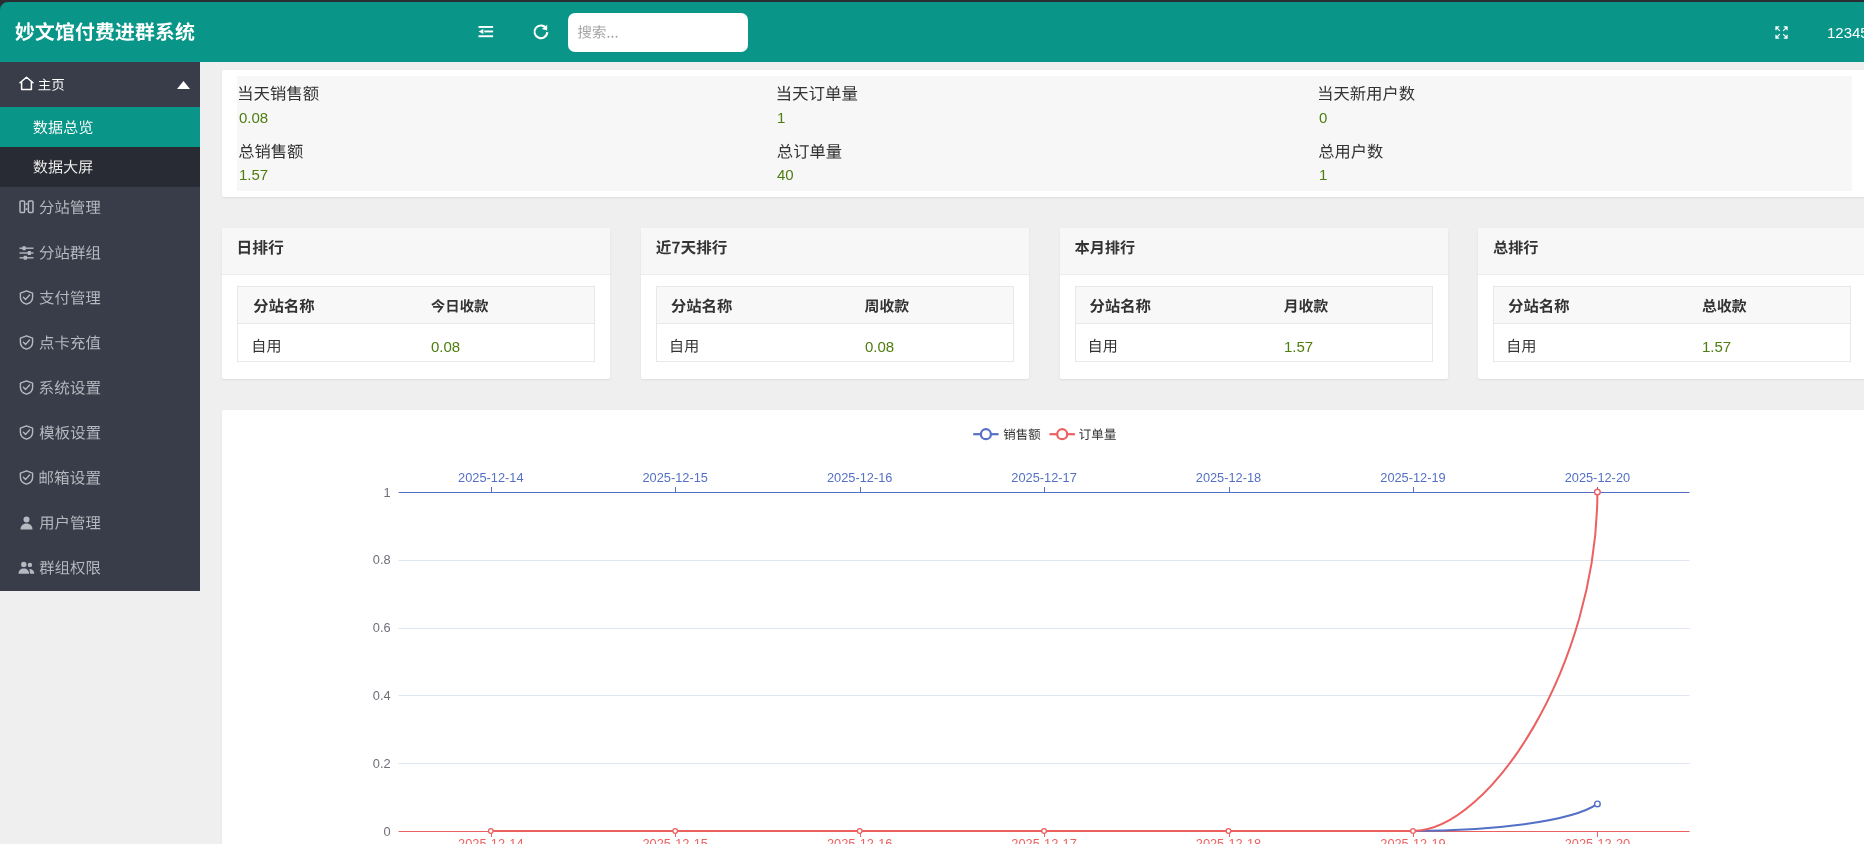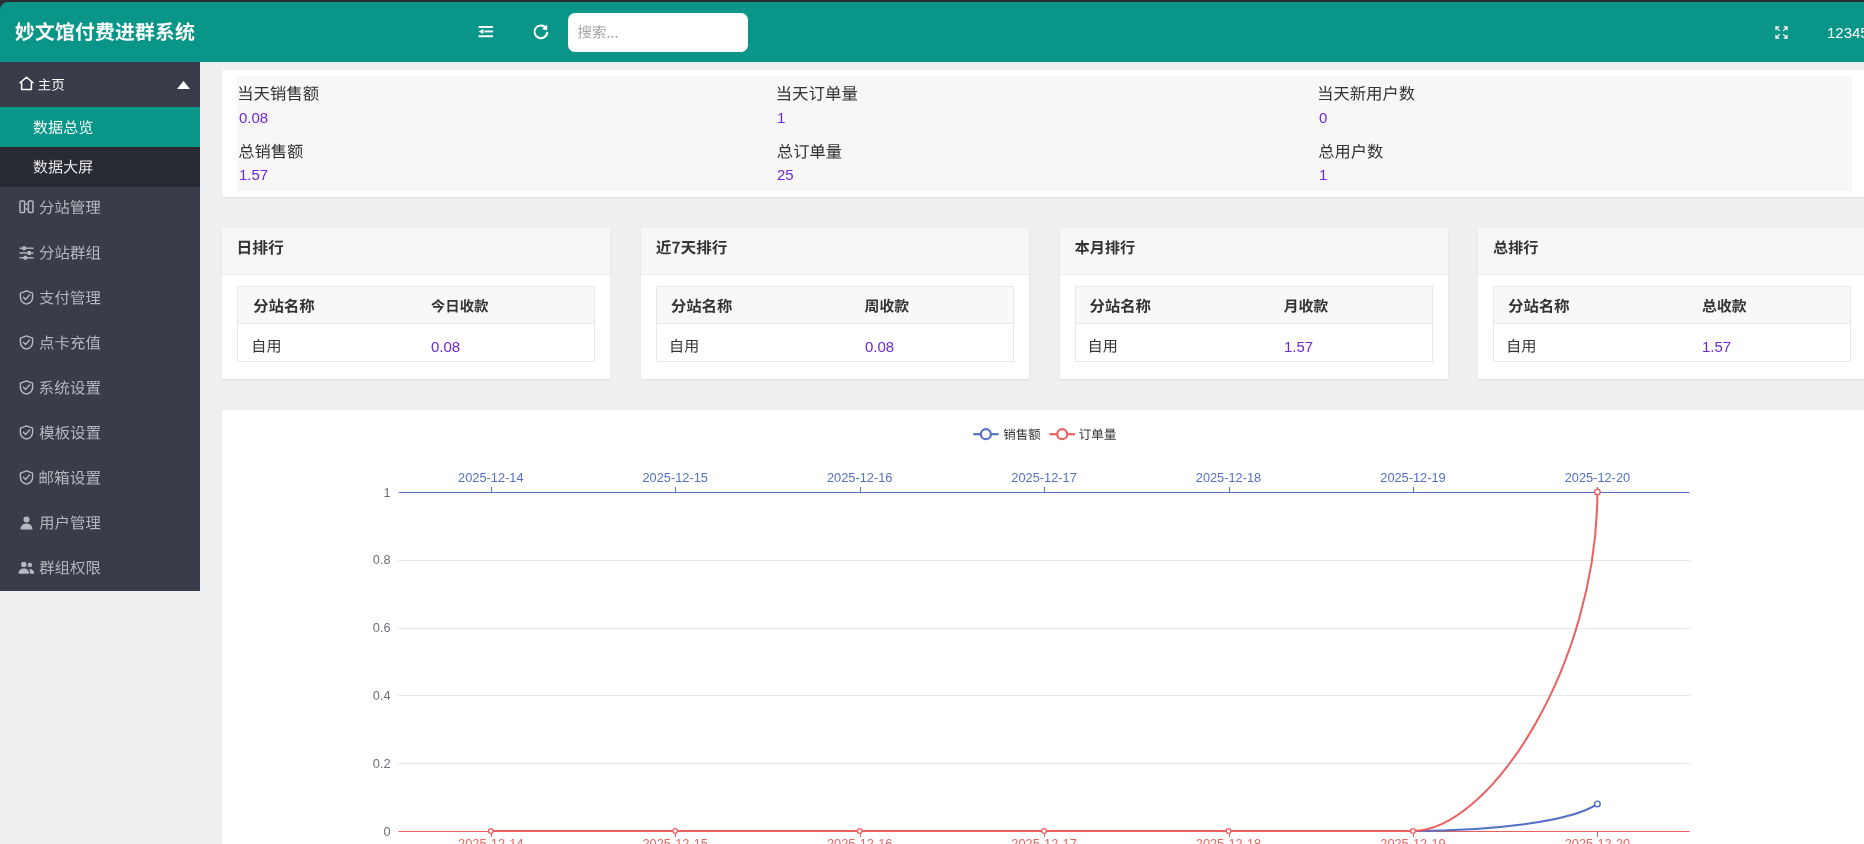--- a/index.html
+++ b/index.html
@@ -1,18 +1,18 @@
 <!DOCTYPE html>
 <html><head><meta charset="utf-8"><style>
 *{margin:0;padding:0;box-sizing:border-box}
 html,body{width:1864px;height:844px;overflow:hidden;background:#efefef;
   font-family:"Liberation Sans",sans-serif;position:relative}
 .a{position:absolute}
 .card{position:absolute;background:#fff;border-radius:2px;box-shadow:0 1px 2px rgba(0,0,0,.08)}
-.num{position:absolute;color:#6d28d9;font-size:15px;line-height:15px}
+.num{position:absolute;color:#4d7c0f;font-size:15px;line-height:15px}
 </style></head><body>
 <div class="a" style="left:0;top:0;width:1864px;height:12px;background:#2a2d32"></div>
 <div class="a" style="left:0;top:2px;width:1864px;height:60px;background:#099689;border-radius:8px 0 0 0"></div>
 <div class="a" style="left:568px;top:13px;width:180px;height:39px;background:#fff;border-radius:7px"></div>
 <div class="a" style="left:0;top:62px;width:200px;height:529px;background:#393D49">
 <div class="a" style="left:0;top:45px;width:200px;height:80px;background:#282b33"></div>
 <div class="a" style="left:0;top:45px;width:200px;height:40px;background:#099689"></div>
 </div>
 <svg class="a" style="left:478px;top:25px" width="16" height="14" viewBox="0 0 16 14">
 <rect x="0.5" y="1" width="14.6" height="1.9" fill="#fff"></rect>
@@ -87,21 +87,21 @@
 <circle cx="5.8" cy="3.4" r="2.7" fill="#b6b9c0"></circle>
 <path d="M0.5 12.8 C0.5 9.5 2.7 7.5 5.8 7.5 C8.9 7.5 11.1 9.5 11.1 12.8 Z" fill="#b6b9c0"></path>
 <circle cx="11.9" cy="3.9" r="2.2" fill="#b6b9c0"></circle>
 <path d="M11.5 7.9 C13.9 7.9 16.3 9.6 16.3 12.8 L12 12.8 Z" fill="#b6b9c0"></path>
 </svg>
 <div class="card" style="left:222px;top:70px;width:1644px;height:127px"></div>
 <div class="a" style="left:237px;top:76px;width:1615px;height:115px;background:#f7f7f8"></div>
 <div class="num" style="left:239px;top:110px">0.08</div>
 <div class="num" style="left:239px;top:167px">1.57</div>
 <div class="num" style="left:777px;top:110px">1</div>
-<div class="num" style="left:777px;top:167px">25</div>
+<div class="num" style="left:777px;top:167px">40</div>
 <div class="num" style="left:1319px;top:110px">0</div>
 <div class="num" style="left:1319px;top:167px">1</div>
 <div class="card" style="left:222px;top:228px;width:388px;height:151px"></div>
 <div class="a" style="left:222px;top:228px;width:388px;height:47px;background:#f7f7f8;border-bottom:1px solid #ececec;border-radius:2px 2px 0 0"></div>
 <div class="a" style="left:237px;top:286px;width:358px;height:38px;background:#f8f8f8;border:1px solid #e8e8e8"></div>
 <div class="a" style="left:237px;top:324px;width:358px;height:38px;background:#fff;border:1px solid #e8e8e8;border-top:none"></div>
 <div class="num" style="left:431px;top:339px">0.08</div>
 <div class="card" style="left:641px;top:228px;width:388px;height:151px"></div>
 <div class="a" style="left:641px;top:228px;width:388px;height:47px;background:#f7f7f8;border-bottom:1px solid #ececec;border-radius:2px 2px 0 0"></div>
 <div class="a" style="left:656px;top:286px;width:358px;height:38px;background:#f8f8f8;border:1px solid #e8e8e8"></div>

